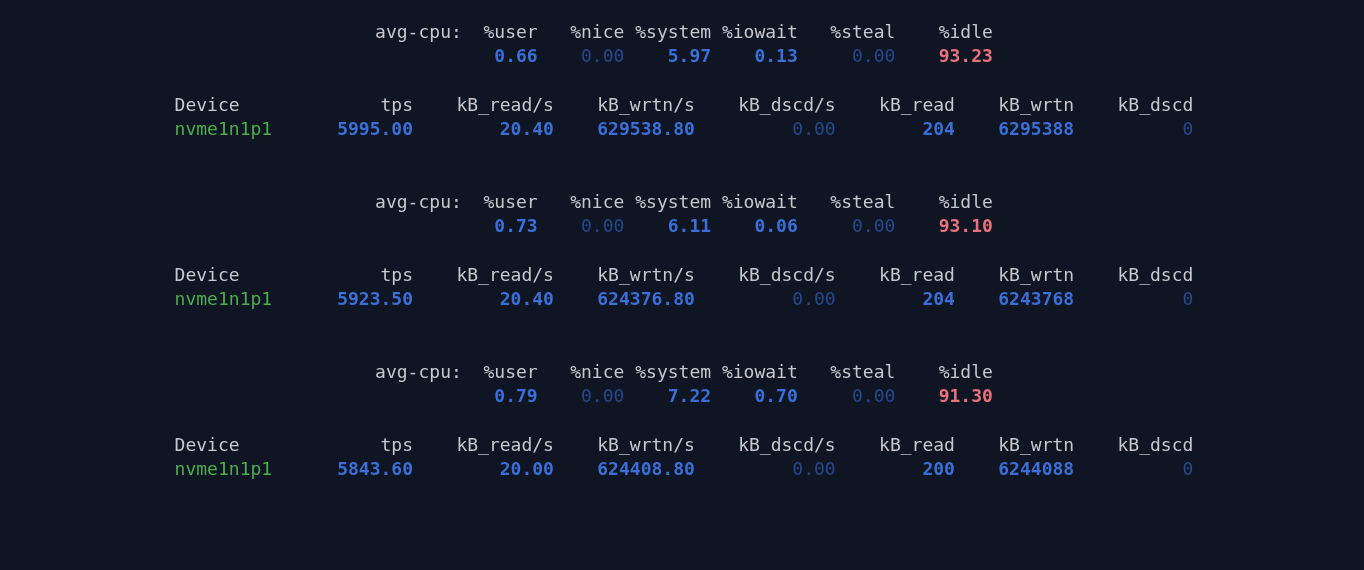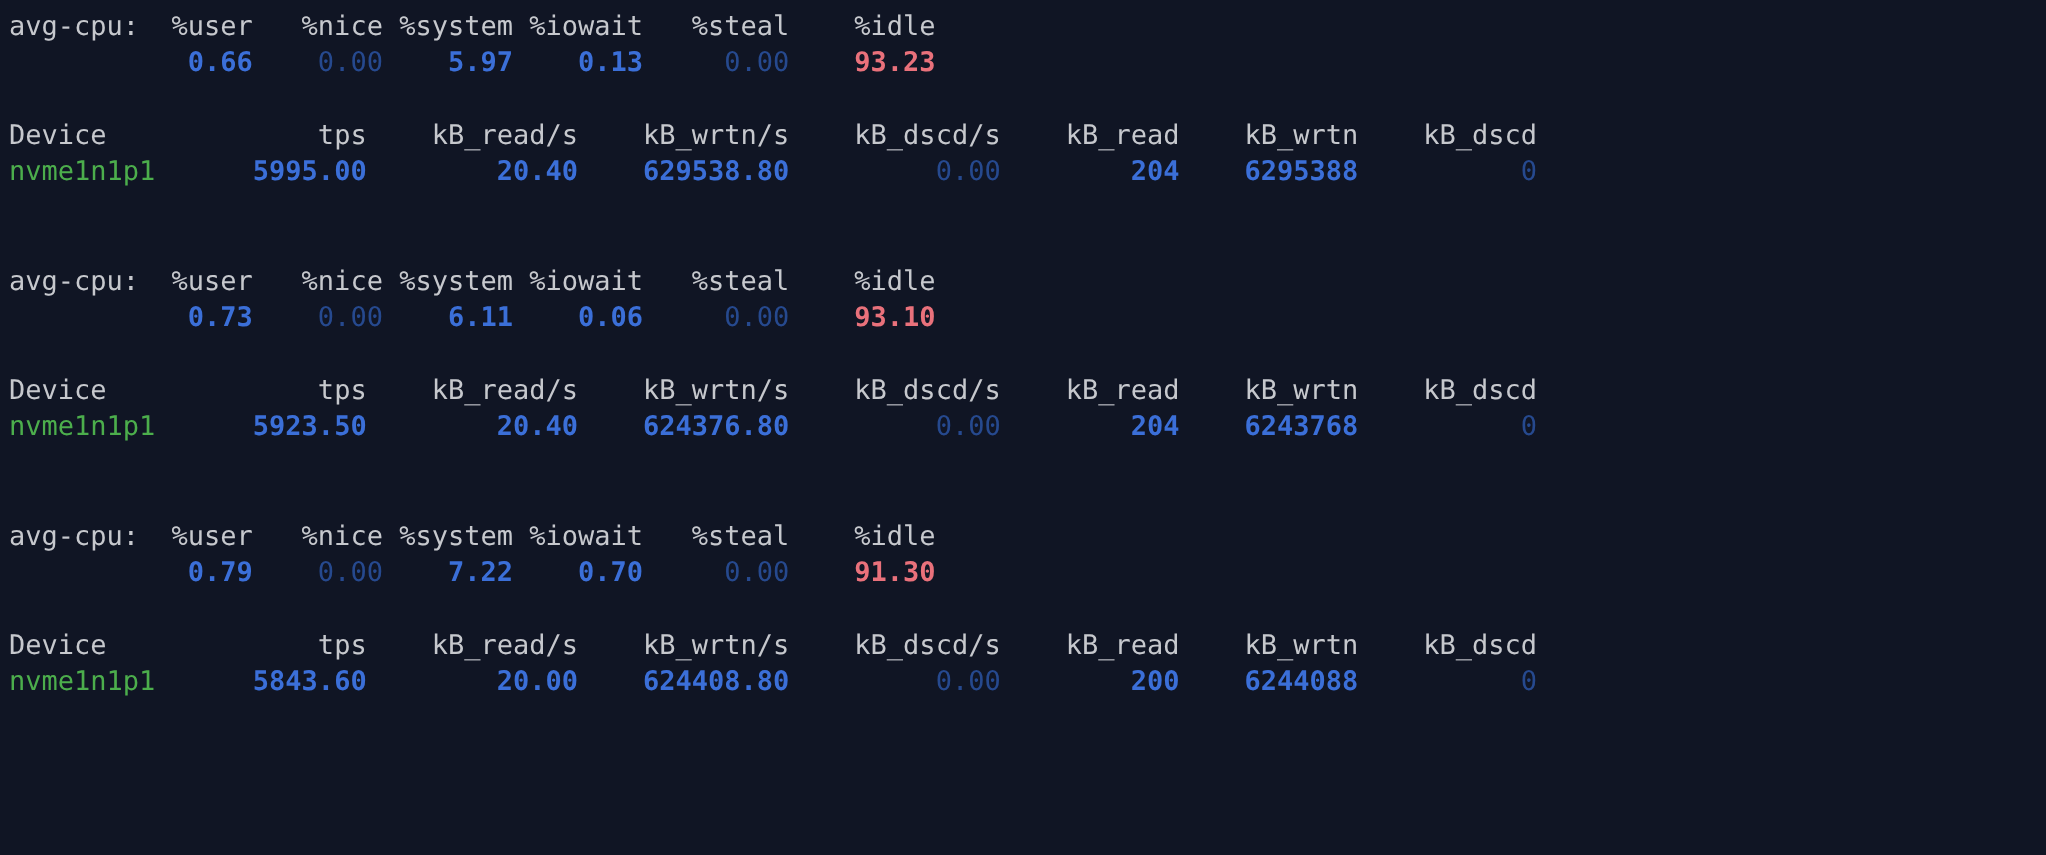--- a/index.html
+++ b/index.html
@@ -8,23 +8,24 @@
     background:#101524;
     color:#c6c8cd;
     font-family:"DejaVu Sans Mono","Liberation Mono",Consolas,monospace;
     font-size:18px;
     line-height:1.35;
     width:1364px;
     height:570px;
     overflow:hidden;
   }
   pre{
-    margin:2px;
+    margin:16px;
     padding:4px 0 0 4px;
     white-space:pre;
+    text-align:center;
   }
   .hdr { color:#c6c8cd; }          
   .val { color:#3b6fd8; font-weight:bold; }  
   .zero{ color:#26498e; }          
   .idle{ color:#e9717b; font-weight:bold; }  
   .dev { color:#4cae4c; }          
 </style>
 </head>
 <body>
 

